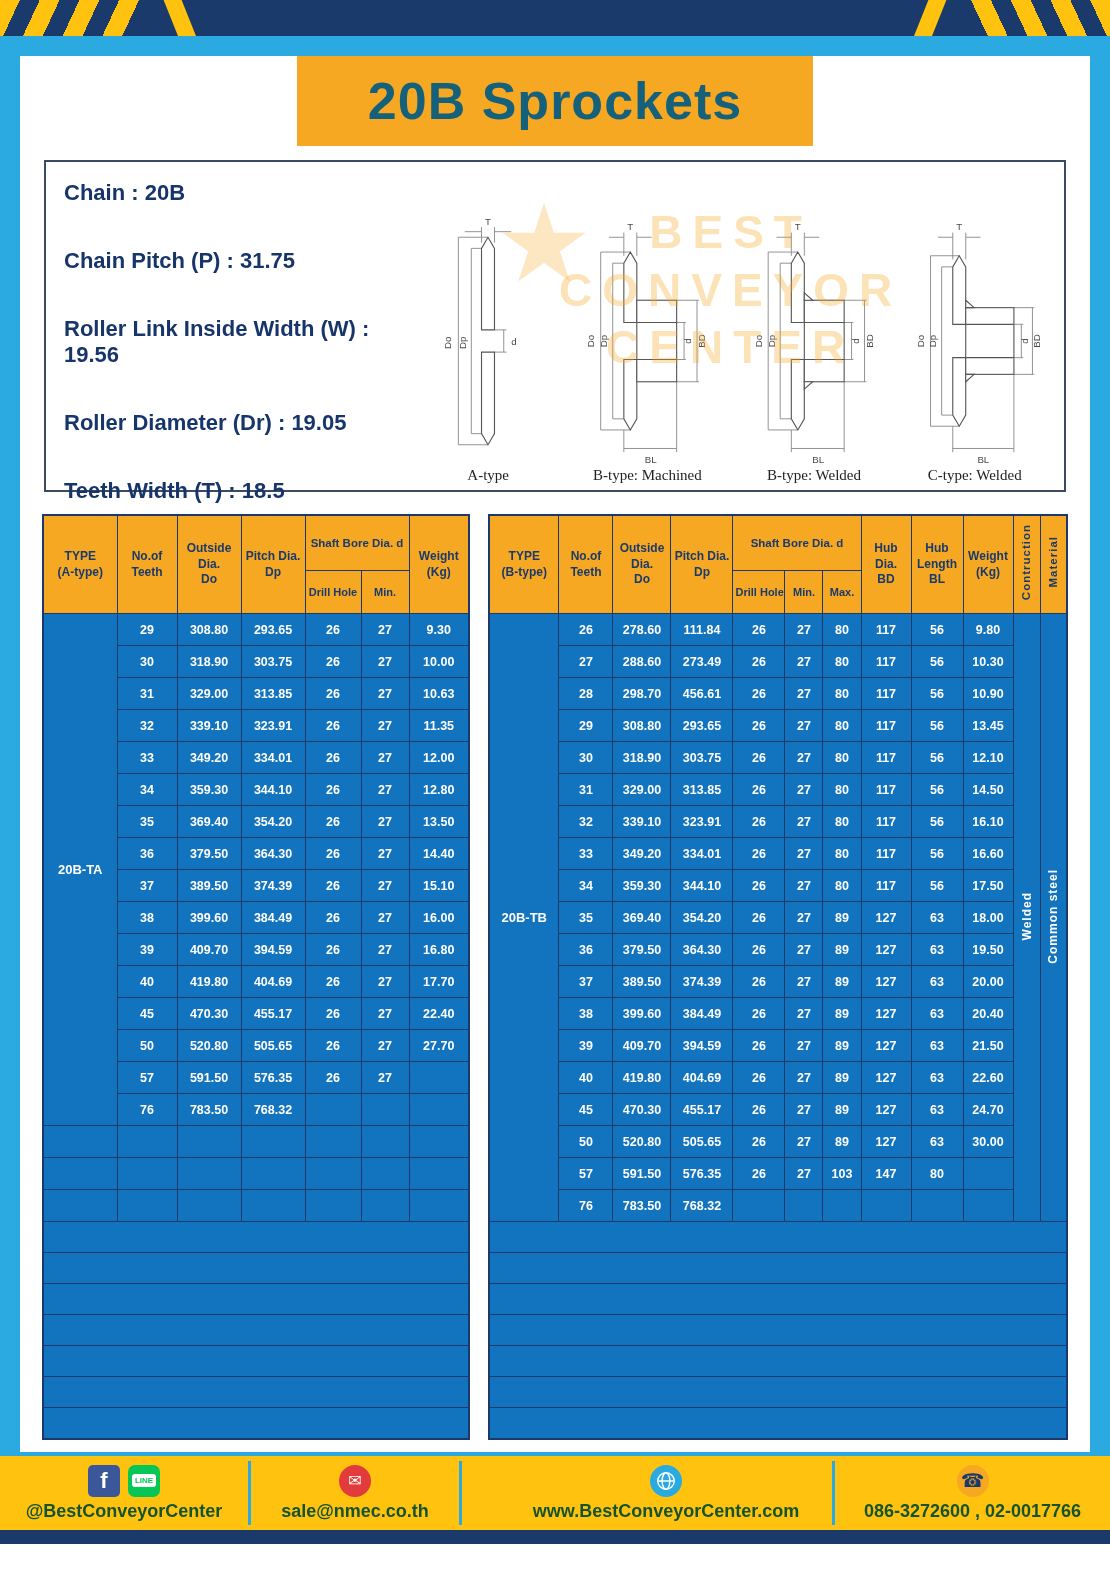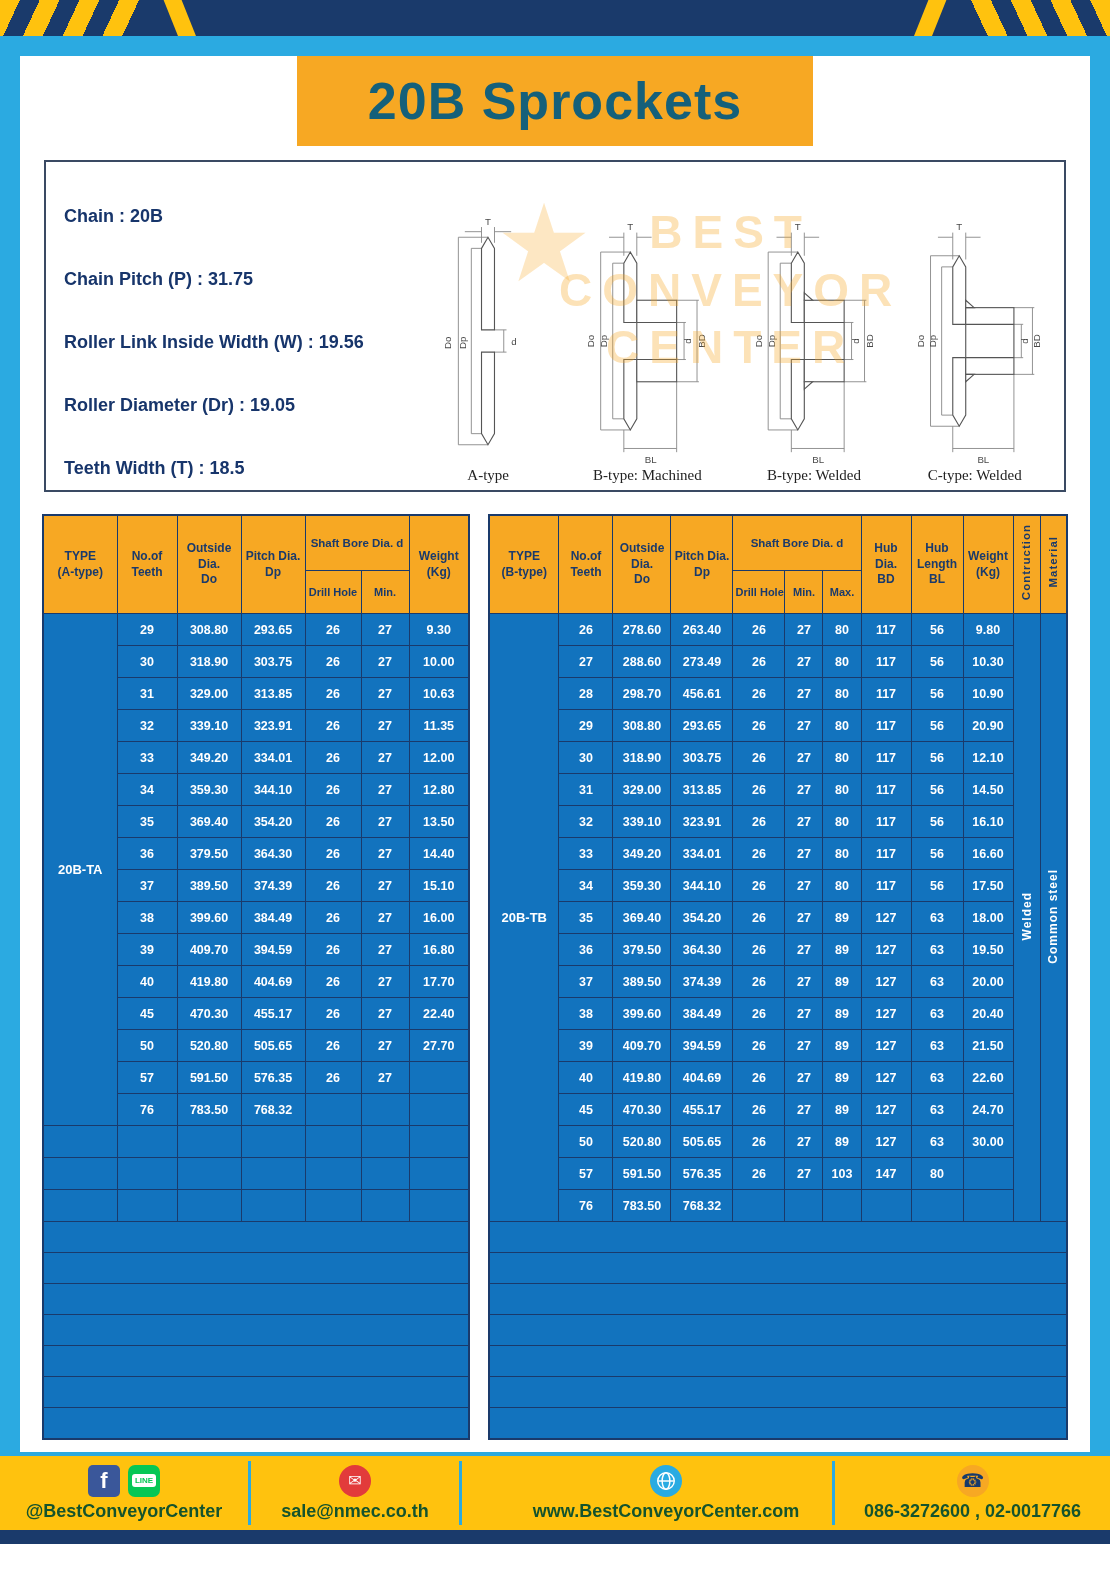--- a/index.html
+++ b/index.html
@@ -21,21 +21,21 @@
   .page{background:#fff;padding-bottom:12px;}
 
   
   .banner{width:516px;height:90px;margin:0 auto;background:#F7A823;
           display:flex;align-items:center;justify-content:center;}
   .banner h1{margin:0;font-size:52px;font-weight:bold;color:#15607A;letter-spacing:1px;}
 
   
   .info-box{margin:14px 24px 0;height:328px;border:2px solid #3A4A63;display:flex;background:#fff;}
   .specs{width:345px;display:flex;flex-direction:column;justify-content:center;gap:10px;padding-left:18px;}
-  .spec-line{font-size:18px;font-weight:bold;color:#17356B;margin-top:32px;}
+  .spec-line{font-size:22px;font-weight:bold;color:#17356B;margin-top:32px;}
   .diagrams{flex:1;position:relative;display:flex;justify-content:space-evenly;align-items:flex-end;padding:4px 6px 0 0;}
   .fig{display:flex;flex-direction:column;align-items:center;}
   .fig svg{display:block;}
   .fig-label{font-size:15px;color:#222;padding:0 0 6px;font-family:Liberation Serif, serif;}
   .dim-text{font-size:10.5px;fill:#4a4a4a;}
   .watermark{position:absolute;left:150px;top:42px;text-align:center;
              color:rgba(246,166,35,.33);font-weight:bold;font-size:46px;
              letter-spacing:10px;line-height:1.25;pointer-events:none;}
   .watermark .star{position:absolute;left:-58px;top:-20px;font-size:96px;
              letter-spacing:0;color:rgba(246,166,35,.27);}
@@ -520,21 +520,21 @@
             <th class="sub">Drill Hole</th>
             <th class="sub">Min.</th>
             <th class="sub">Max.</th>
           </tr>
         </thead>
         <tbody>
             <tr>
               <td rowspan="19" class="type-cell">20B-TB</td>
               <td>26</td>
               <td>278.60</td>
-              <td>263.40</td>
+              <td>111.84</td>
               <td>26</td>
               <td>27</td>
               <td>80</td>
               <td>117</td>
               <td>56</td>
               <td>9.80</td>
               <td rowspan="19" class="vert-cell"><span class="vspan">Welded</span></td>
               <td rowspan="19" class="vert-cell"><span class="vspan">Common  steel</span></td>
             </tr>
             <tr>
@@ -561,21 +561,21 @@
             </tr>
             <tr>
               <td>29</td>
               <td>308.80</td>
               <td>293.65</td>
               <td>26</td>
               <td>27</td>
               <td>80</td>
               <td>117</td>
               <td>56</td>
-              <td>20.90</td>
+              <td>13.45</td>
             </tr>
             <tr>
               <td>30</td>
               <td>318.90</td>
               <td>303.75</td>
               <td>26</td>
               <td>27</td>
               <td>80</td>
               <td>117</td>
               <td>56</td>

